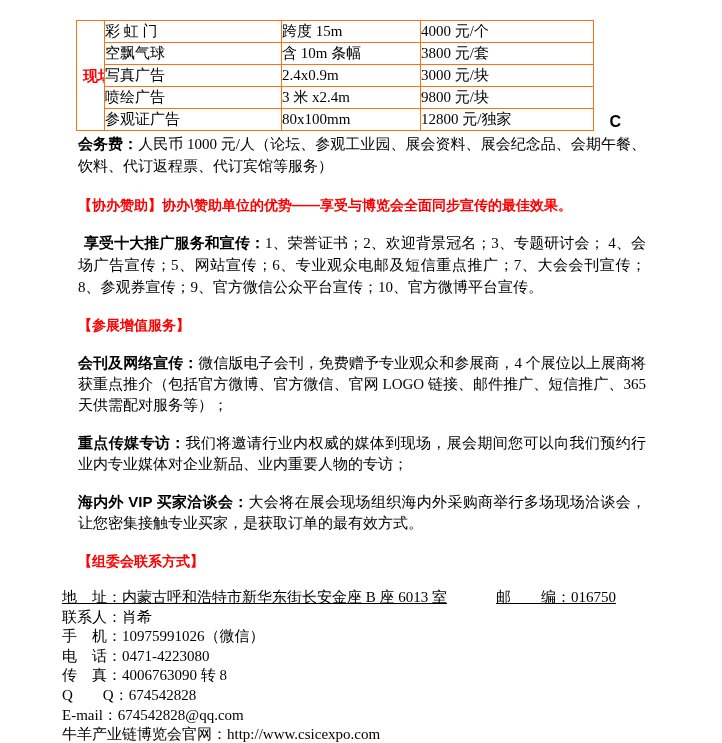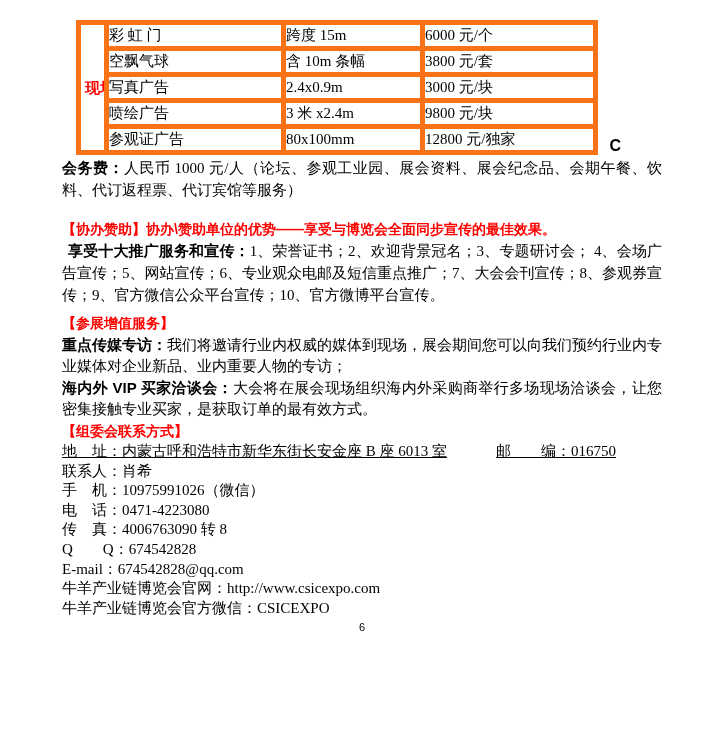--- a/index.html
+++ b/index.html
@@ -15,41 +15,41 @@
     box-sizing: border-box;
     padding: 20px 60px 0 62px;
   }
   .hei { font-family: "Liberation Sans", "DejaVu Sans", sans-serif; font-weight: bold; }
   .red { color: #fe0000; }
 
   
   .table-wrap { position: relative; width: 517px; margin-left: 14px; }
   table.ad-table { border-collapse: collapse; table-layout: fixed; width: 517px; }
   table.ad-table td {
-    border: 5px solid #f97316;
+    border: 1px solid #f97316;
     height: 21px;
     padding: 0;
     font-size: 15px;
     overflow: hidden;
     white-space: nowrap;
   }
   td.cell-cat { text-align: center; vertical-align: middle; }
   .vert { width: 1em; margin: 0 auto; word-break: break-all; line-height: 23px; font-size: 15px; }
   td.cell-name  { padding-left: 24px; }
   td.cell-spec  { padding-left: 22px; }
   td.cell-price { padding-left: 12px; }
   .c-marker {
     position: absolute;
     right: -28px; bottom: 1px;
     font-family: "Liberation Sans", "DejaVu Sans", sans-serif;
     font-weight: bold; font-size: 16px; line-height: 16px;
   }
 
   
-  p { margin: 0; }
+  p { margin: 16px; }
   .para { line-height: 22px; text-align: justify; }
   .fee-para { margin-top: 2px; }
   .sec-head { line-height: 22px; font-size: 14px; }
   .sponsor-head { margin-top: 17px; }
   .promo-para { text-indent: 6px; }
   .value-head { margin-top: 6px; }
   .value-items .para { line-height: 21px; }
 
   
   .committee-head { margin-top: 0px; line-height: 22px; }
@@ -78,21 +78,21 @@
           <col style="width:139px">
           <col style="width:173px">
       </colgroup>
       <tbody>
         <tr>
           <td class="cell-cat" rowspan="5">
             <div class="vert hei red">现场广告</div>
           </td>
           <td class="cell-name">彩 虹 门</td>
           <td class="cell-spec">跨度 15m</td>
-          <td class="cell-price">6000 元/个</td>
+          <td class="cell-price">4000 元/个</td>
         </tr>
         <tr>
           <td class="cell-name">空飘气球</td>
           <td class="cell-spec">含 10m 条幅</td>
           <td class="cell-price">3800 元/套</td>
         </tr>
         <tr>
           <td class="cell-name">写真广告</td>
           <td class="cell-spec">2.4x0.9m</td>
           <td class="cell-price">3000 元/块</td>
@@ -112,20 +112,21 @@
     <div class="c-marker">C</div>
   </div>
 
   <p class="para fee-para"><span class="hei">会务费：</span><span>人民币 1000 元/人（论坛、参观工业园、展会资料、展会纪念品、会期午餐、饮料、代订返程票、代订宾馆等服务）</span></p>
 
   <p class="sec-head sponsor-head hei red">【协办赞助】协办\赞助单位的优势——享受与博览会全面同步宣传的最佳效果。</p>
   <p class="para promo-para"><span class="hei">享受十大推广服务和宣传：</span><span>1、荣誉证书；2、欢迎背景冠名；3、专题研讨会； 4、会场广告宣传；5、网站宣传；6、专业观众电邮及短信重点推广；7、大会会刊宣传；8、参观券宣传；9、官方微信公众平台宣传；10、官方微博平台宣传。</span></p>
 
   <p class="sec-head value-head hei red">【参展增值服务】</p>
   <div class="value-items">
+    <p class="para"><span class="hei">会刊及网络宣传：</span><span>微信版电子会刊，免费赠予专业观众和参展商，4 个展位以上展商将获重点推介（包括官方微博、官方微信、官网 LOGO 链接、邮件推广、短信推广、365 天供需配对服务等）；</span></p>
     <p class="para"><span class="hei">重点传媒专访：</span><span>我们将邀请行业内权威的媒体到现场，展会期间您可以向我们预约行业内专业媒体对企业新品、业内重要人物的专访；</span></p>
     <p class="para"><span class="hei">海内外 VIP 买家洽谈会：</span><span>大会将在展会现场组织海内外采购商举行多场现场洽谈会，让您密集接触专业买家，是获取订单的最有效方式。</span></p>
   </div>
 
   <p class="sec-head committee-head hei red">【组委会联系方式】</p>
   <div class="contact">
     <div class="contact-line addr-line">
       <span><span>地　址：</span><span>内蒙古呼和浩特市新华东街长安金座 B 座 6013 室</span></span>
       <span class="postcode"><span>邮　　编：</span><span>016750</span></span>
     </div>

